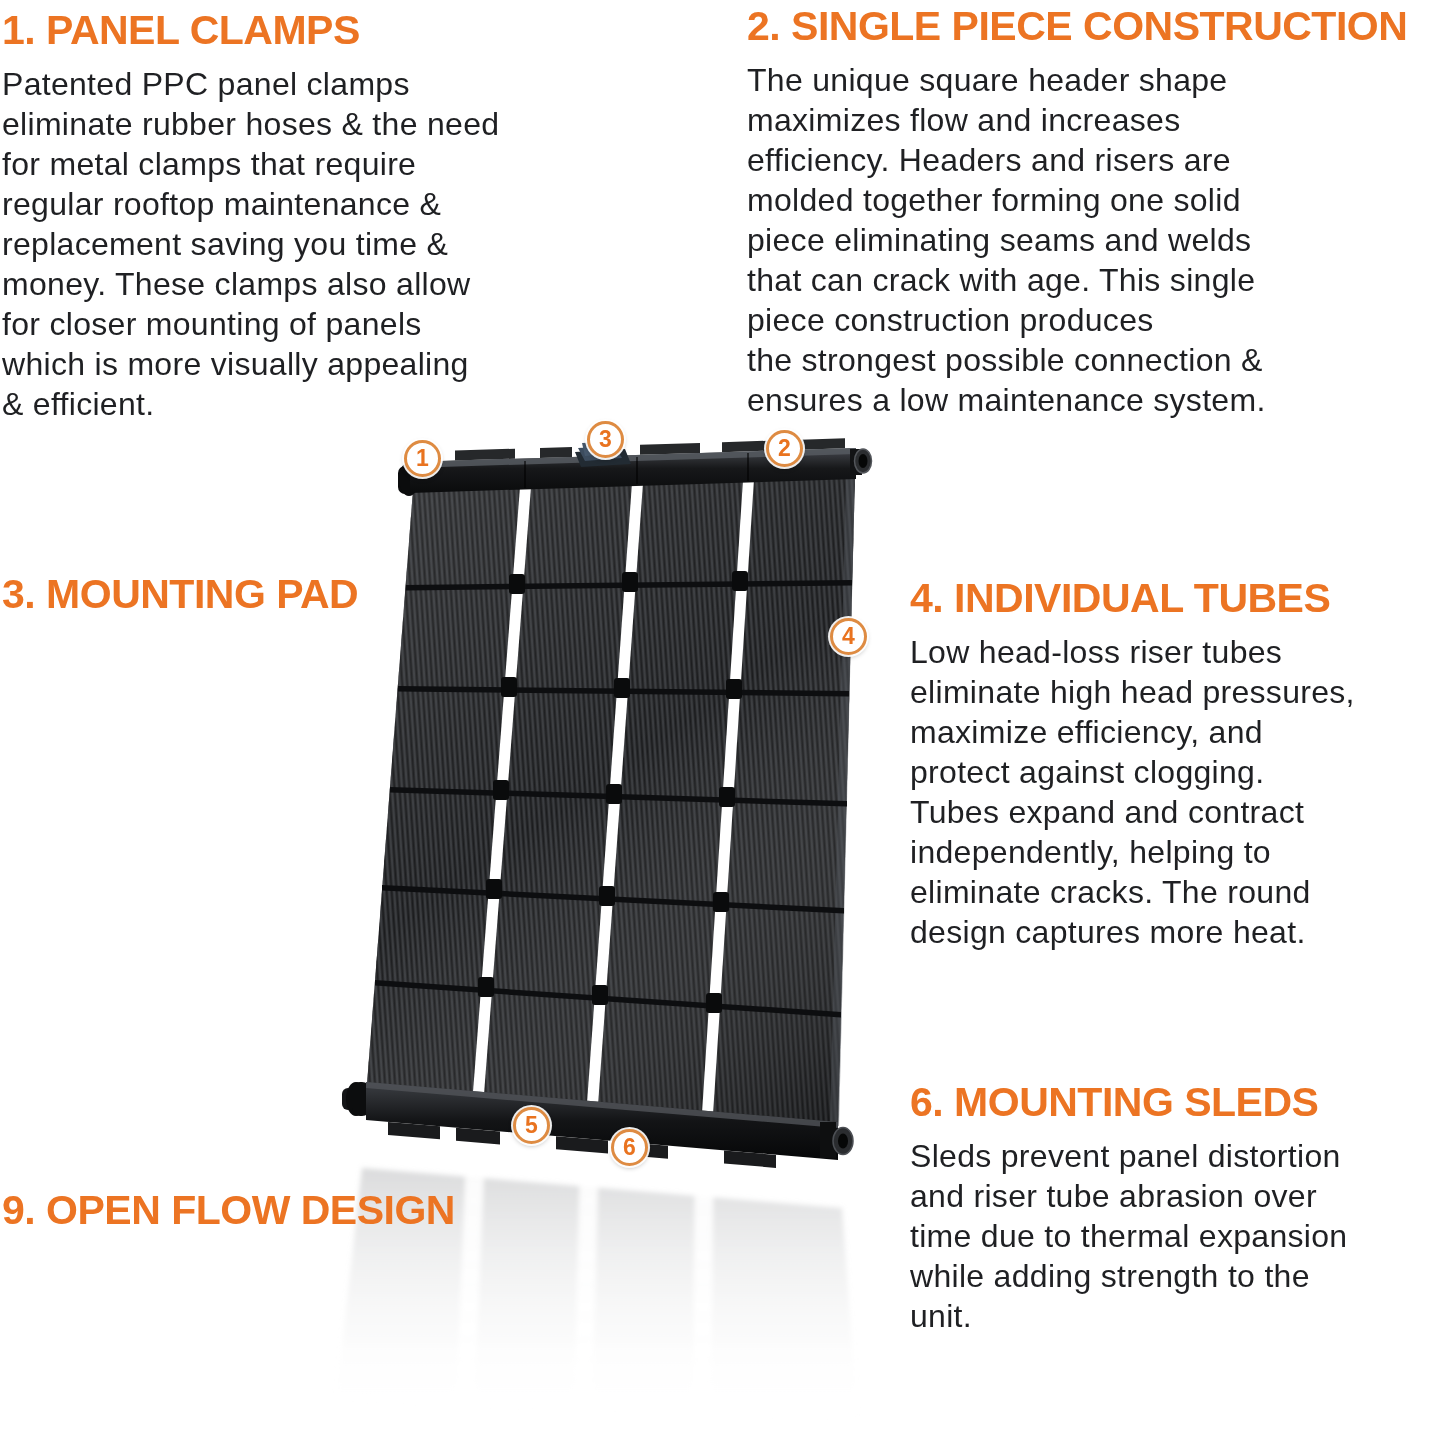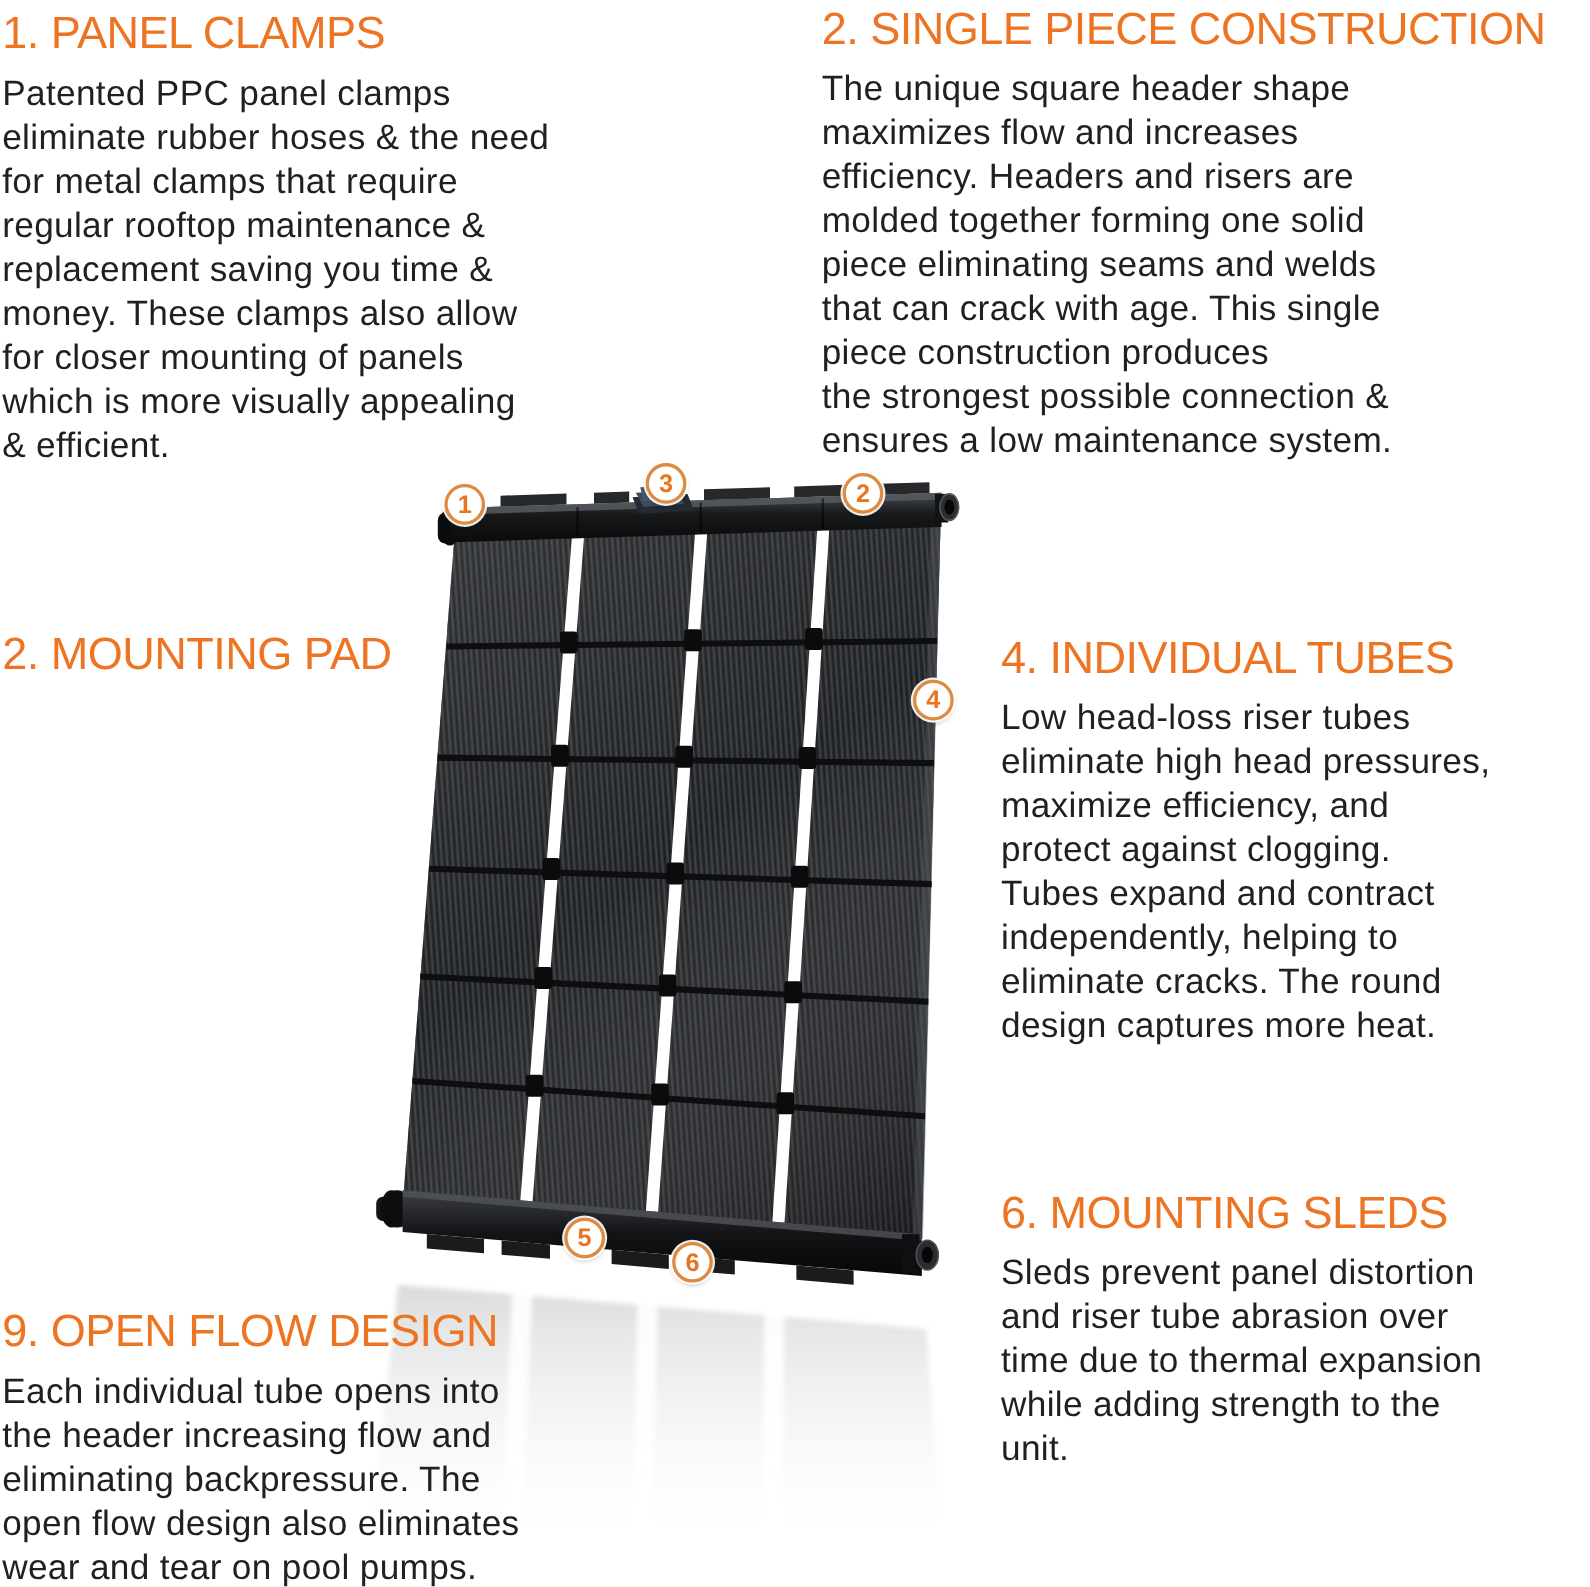--- a/index.html
+++ b/index.html
@@ -5,21 +5,21 @@
   html,body{margin:0;padding:0;}
   body{
     width:1445px;height:1443px;position:relative;background:#ffffff;
     font-family:"Liberation Sans","DejaVu Sans",sans-serif;
     overflow:hidden;
   }
   .canvas{position:absolute;inset:0;}
   .section{position:absolute;z-index:2;}
   .section h2{
     margin:0 0 12px 0;
-    font-size:41px;line-height:1.08;font-weight:normal;
+    font-size:41px;line-height:1.08;font-weight:bold;
     color:#EC7423;letter-spacing:-0.5px;white-space:nowrap;
   }
   .section .body{
     font-size:32px;line-height:40px;color:#1F2023;
     letter-spacing:0.3px;white-space:pre-line;
   }
   #sec1{left:2px;top:8px;width:645px;}
   #sec2{left:747px;top:4px;width:710px;}
   #sec3{left:2px;top:572px;width:420px;}
   #sec4{left:910px;top:576px;width:545px;}
@@ -194,42 +194,37 @@
 efficiency. Headers and risers are
 molded together forming one solid
 piece eliminating seams and welds
 that can crack with age. This single
 piece construction produces
 the strongest possible connection &amp;
 ensures a low maintenance system.</div>
   </div>
 
   <div class="section" id="sec3">
-    <h2>2. MOUNTING PAD</h2>
+    <h2>3. MOUNTING PAD</h2>
   </div>
 
   <div class="section" id="sec4">
     <h2>4. INDIVIDUAL TUBES</h2>
     <div class="body">Low head-loss riser tubes
 eliminate high head pressures,
 maximize efficiency, and
 protect against clogging.
 Tubes expand and contract
 independently, helping to
 eliminate cracks. The round
 design captures more heat.</div>
   </div>
 
   <div class="section" id="sec5">
     <h2>9. OPEN FLOW DESIGN</h2>
-    <div class="body">Each individual tube opens into
-the header increasing flow and
-eliminating backpressure. The
-open flow design also eliminates
-wear and tear on pool pumps.</div>
   </div>
 
   <div class="section" id="sec6">
     <h2>6. MOUNTING SLEDS</h2>
     <div class="body">Sleds prevent panel distortion
 and riser tube abrasion over
 time due to thermal expansion
 while adding strength to the
 unit.</div>
   </div>

